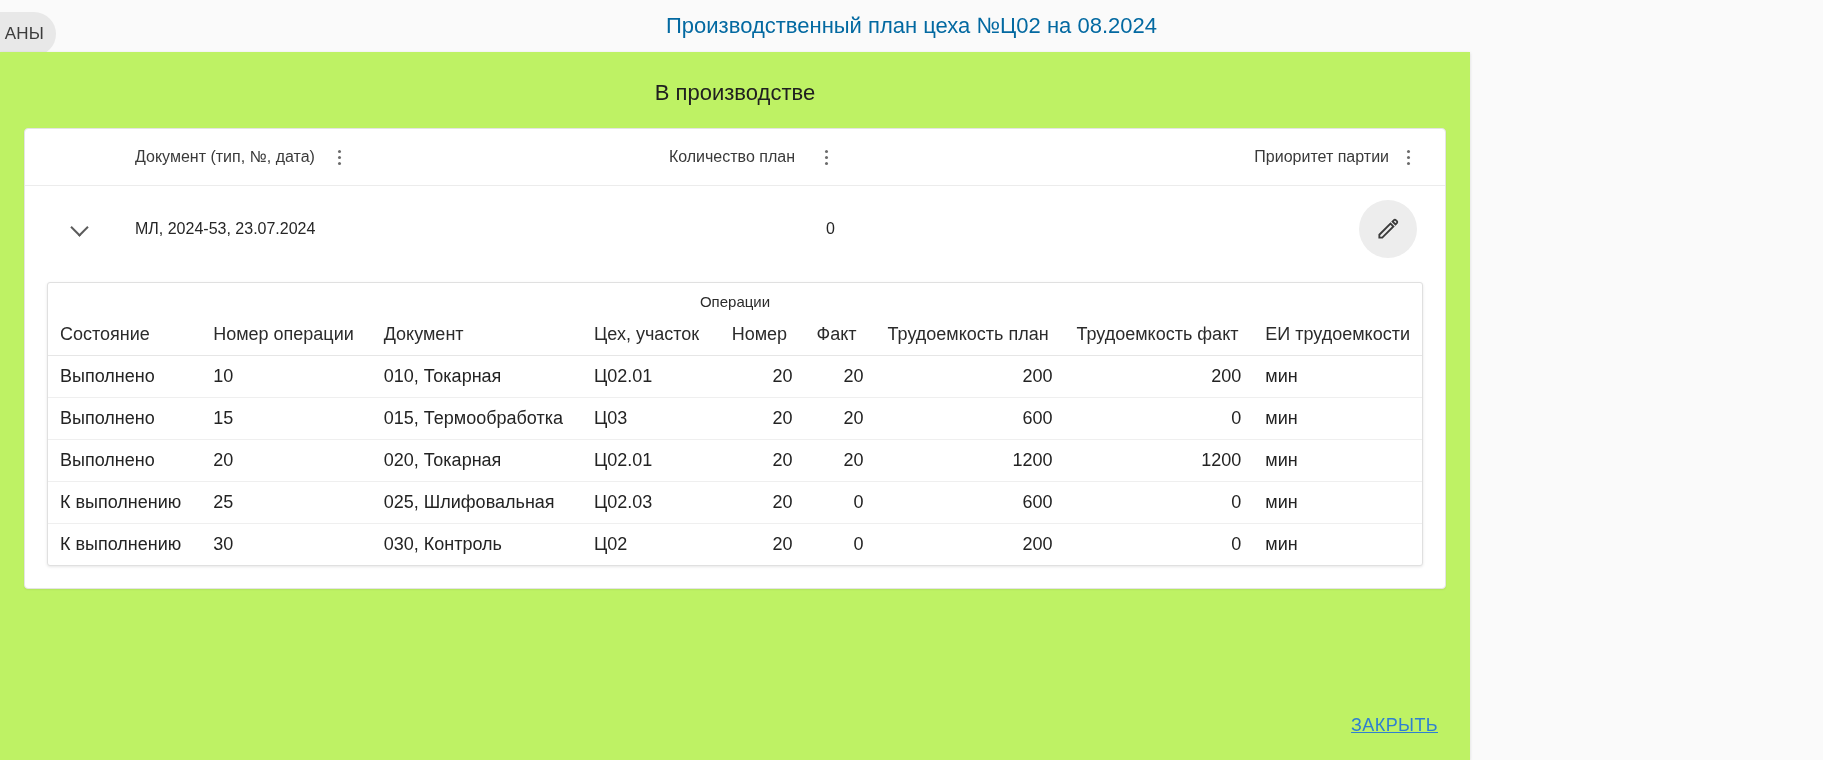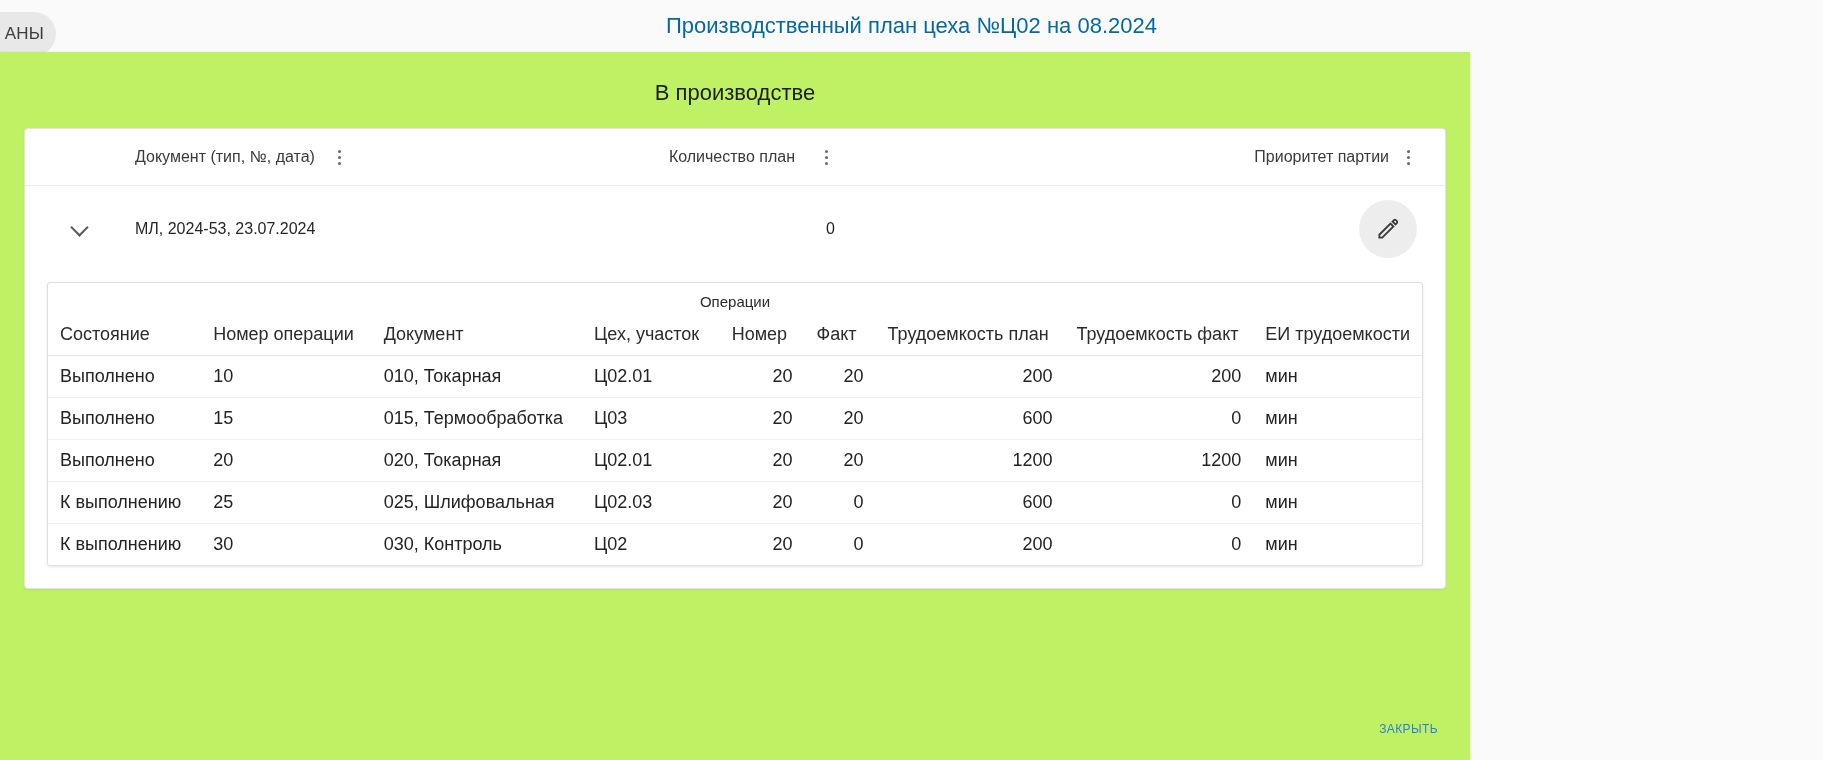--- a/index.html
+++ b/index.html
@@ -245,27 +245,28 @@
   .c-unit   { width: auto; }
 
   
   .dialog-footer {
     position: absolute;
     right: 24px;
     bottom: 18px;
   }
   .close-link {
     color: #2f7fd1;
-    font-size: 12px;
+    font-size: 18px;
     letter-spacing: .4px;
     cursor: pointer;
     background: none;
     border: none;
     padding: 6px 8px;
     font-family: "Liberation Sans", sans-serif;
+    text-decoration: underline;
   }
 </style>
 </head>
 <body>
 
 <div class="backdrop">
   <div class="back-chip">
     <span>АНЫ</span>
   </div>
 </div>

